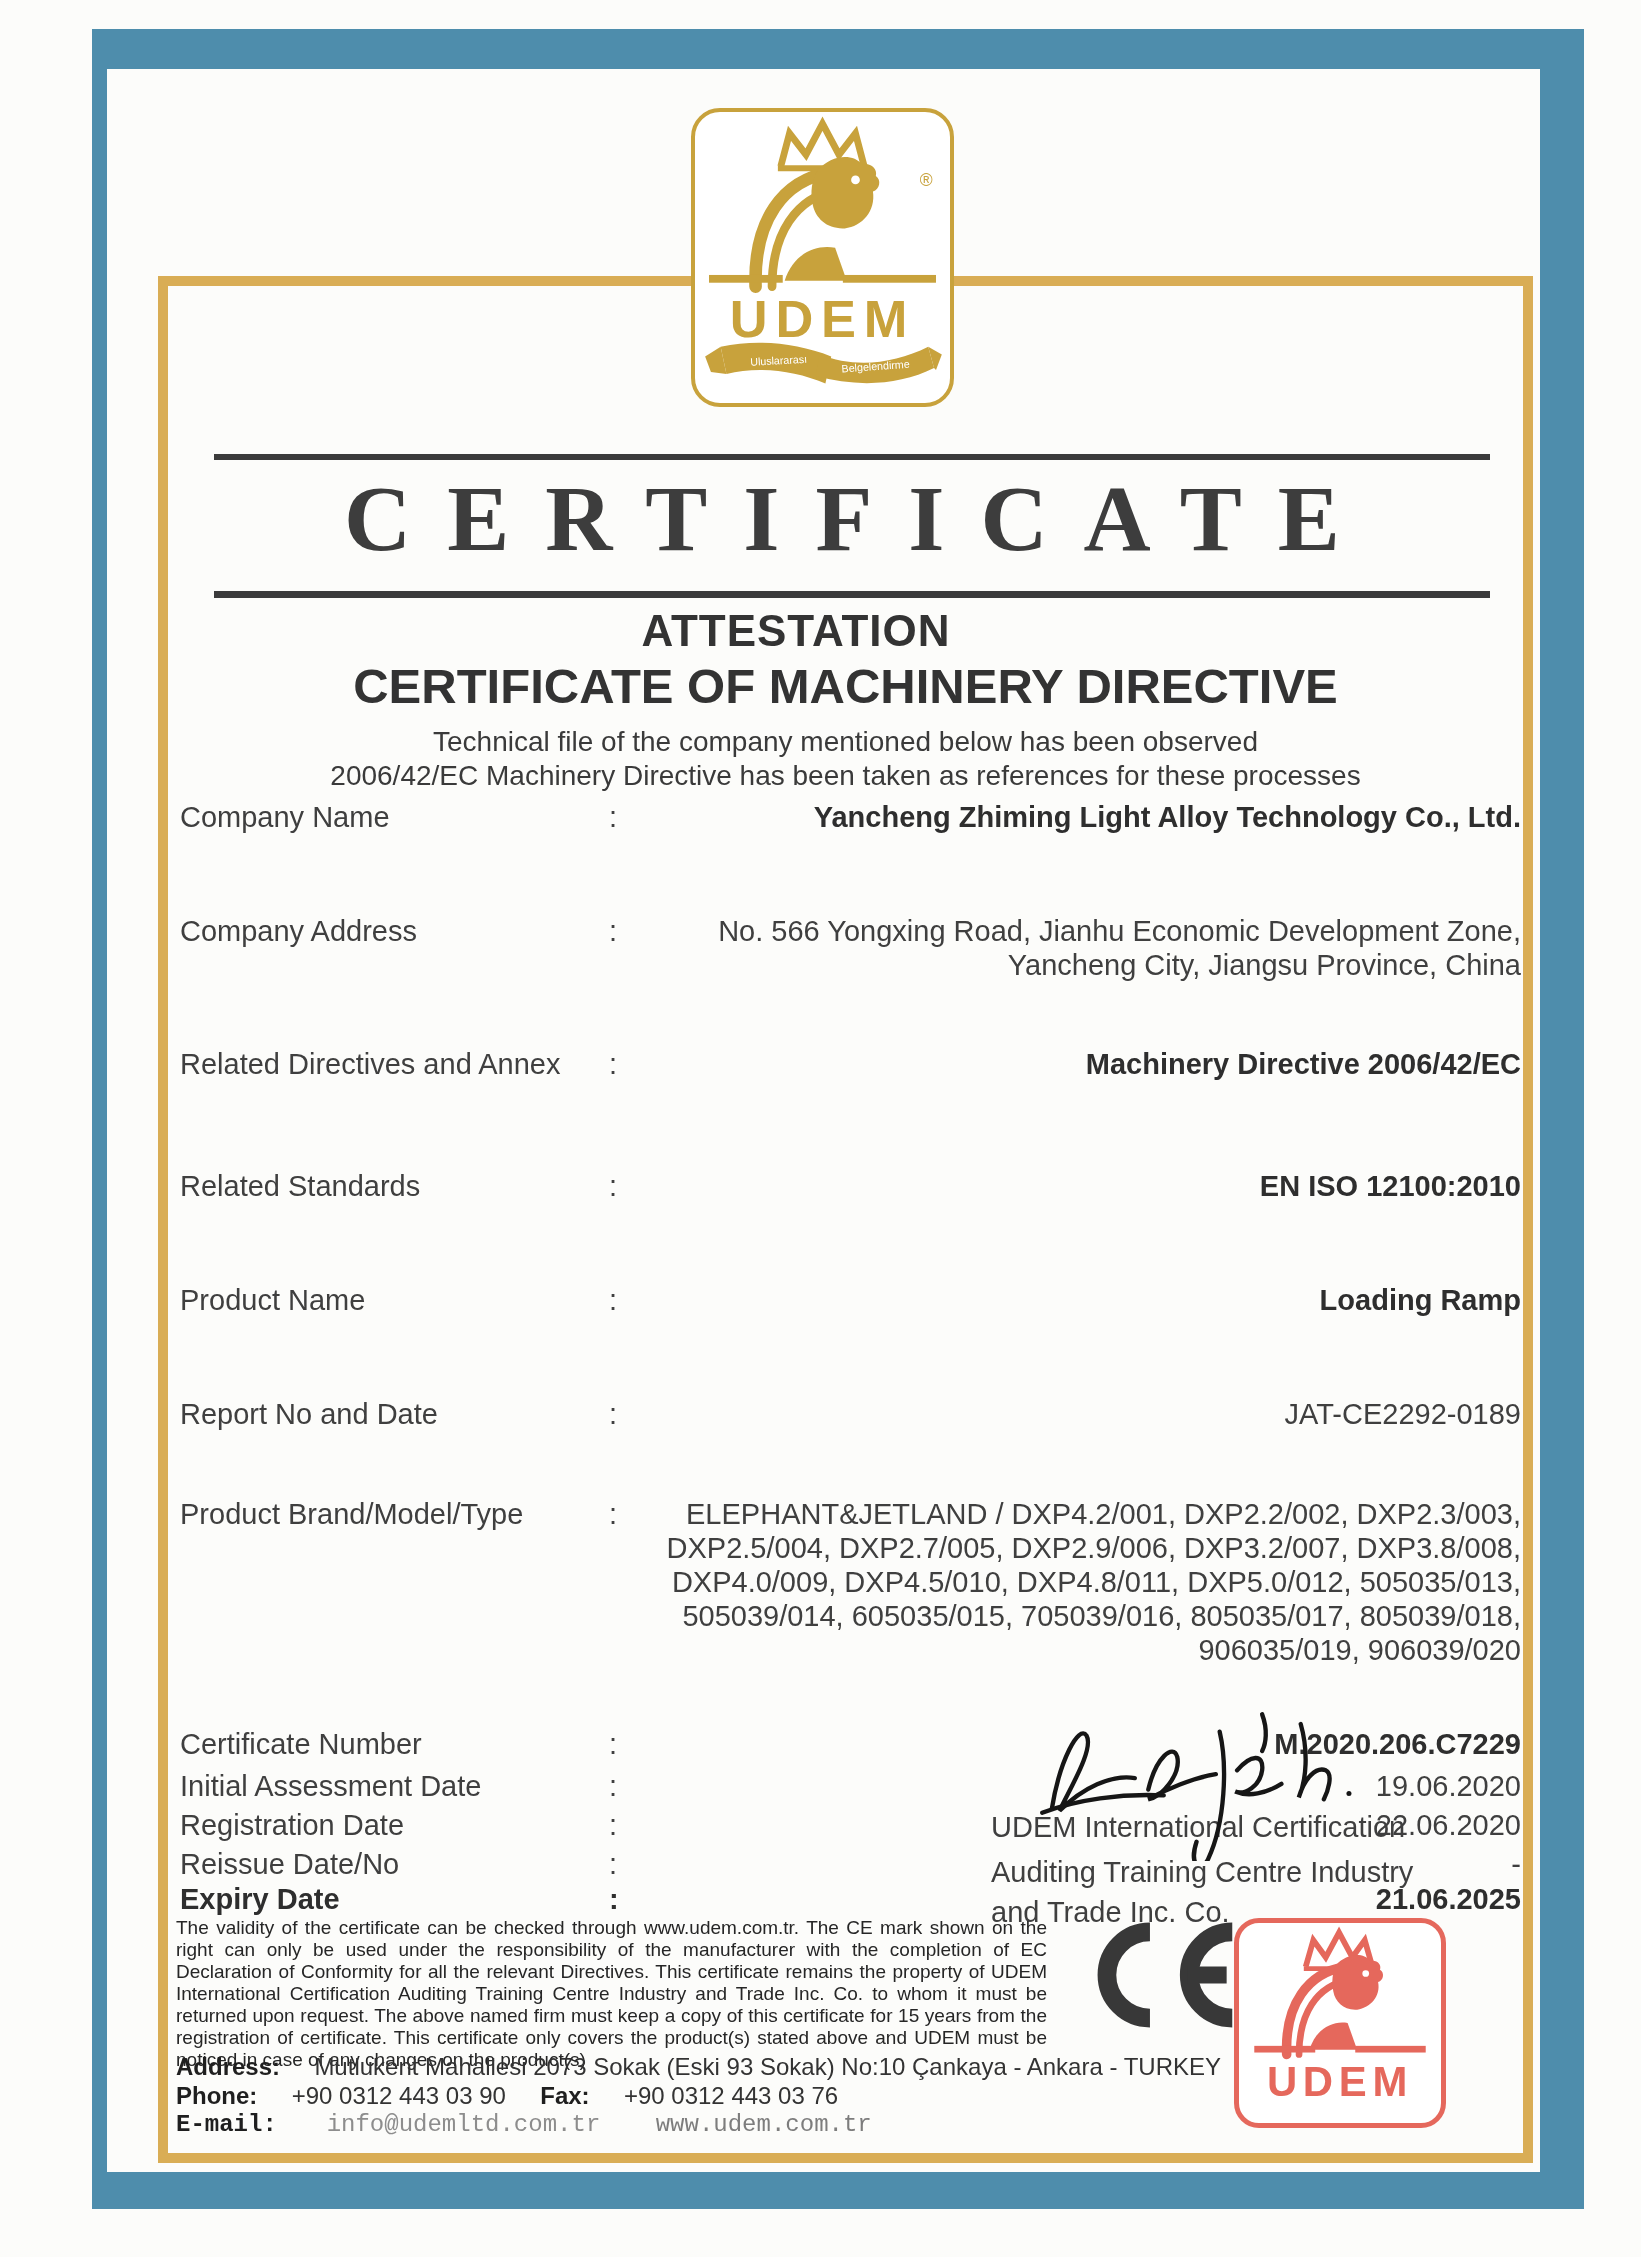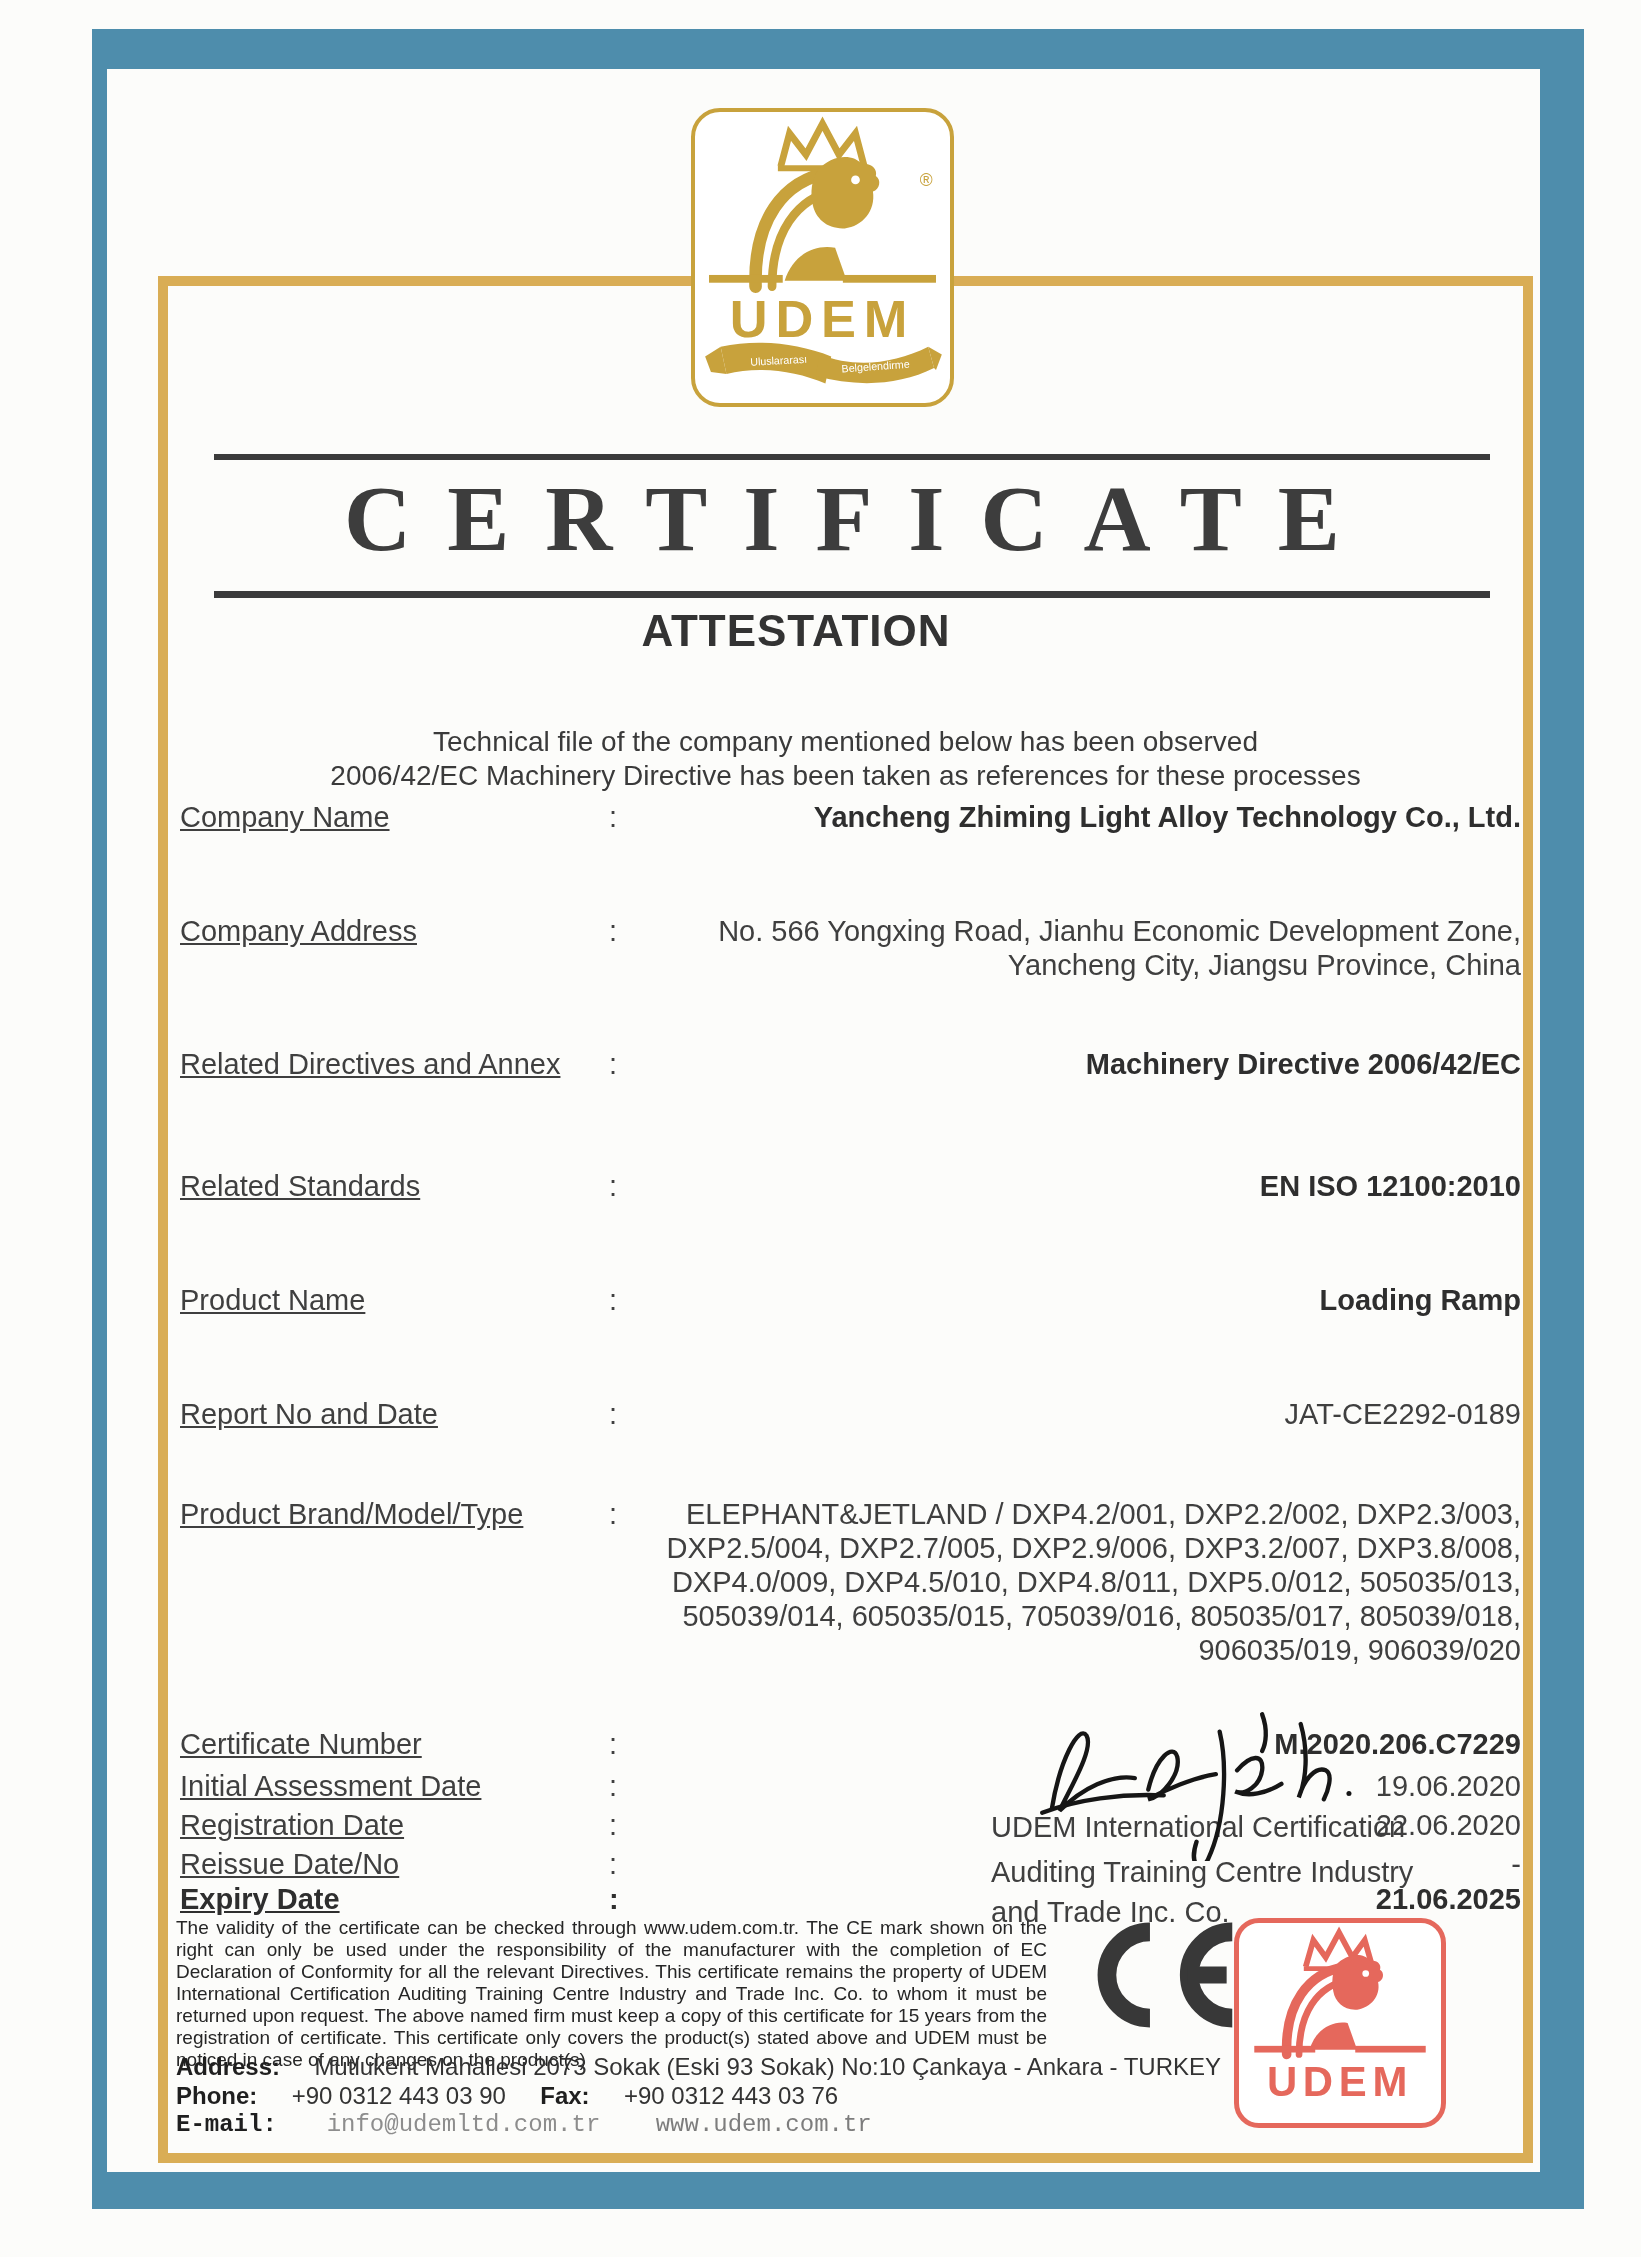--- a/index.html
+++ b/index.html
@@ -27,21 +27,21 @@
   .attestation { position:absolute; left:159px; top:606px; width:1274px; text-align:center;
     font-size:44px; font-weight:bold; color:#333; letter-spacing:1px; }
   .cert-of { position:absolute; left:159px; top:658px; width:1373px; text-align:center;
     font-size:49px; font-weight:bold; color:#333; }
   .desc { position:absolute; left:159px; width:1373px; text-align:center; font-size:28px; color:#3a3a3a; }
   .desc.l1 { top:726px; }
   .desc.l2 { top:760px; }
 
   
   .row { position:absolute; left:180px; width:1342px; font-size:29px; color:#3f3f3f; }
-  .row .lbl { position:absolute; left:0; top:0; white-space:nowrap;text-decoration:underline; }
+  .row .lbl { position:absolute; left:0; top:0; white-space:nowrap; }
   .row .col { position:absolute; left:429px; top:0; }
   .row .val { position:absolute; left:448px; top:0; width:893px; line-height:1.17;text-align:right; }
   .v-bold { font-weight:bold; color:#2e2e2e; }
   .l-bold { font-weight:bold; color:#2e2e2e; }
   .row.sum .col { left:429px; }
 
   
   .issuer { position:absolute; left:991px; width:502px; font-size:29px; color:#3f3f3f; white-space:nowrap; }
   .sig { position:absolute; left:1019px; top:1697px; width:357px; height:164px; z-index:4; }
 
@@ -98,20 +98,21 @@
         <text x="186" y="266" text-anchor="middle" font-size="11" fill="#fff" font-family="Liberation Sans, sans-serif" transform="rotate(-4 186 266)">Belgelendirme</text>
       </g>
       <text x="238" y="76" text-anchor="middle" font-size="18" fill="#c8a23c" font-family="Liberation Sans, sans-serif">®</text>
     </svg>
   </div>
 
   <div class="rule top"></div>
   <div class="title">CERTIFICATE</div>
   <div class="rule bottom"></div>
   <div class="attestation">ATTESTATION</div>
+  <div class="cert-of">CERTIFICATE OF MACHINERY DIRECTIVE</div>
   <div class="desc l1">Technical file of the company mentioned below has been observed</div>
   <div class="desc l2">2006/42/EC Machinery Directive has been taken as references for these processes</div>
 
   <div class="row" style="top:801px">
     <span class="lbl">Company Name</span>
     <span class="col">:</span>
     <span class="val v-bold">Yancheng Zhiming Light Alloy Technology Co., Ltd.</span>
   </div>
   <div class="row" style="top:915px">
     <span class="lbl">Company Address</span>

